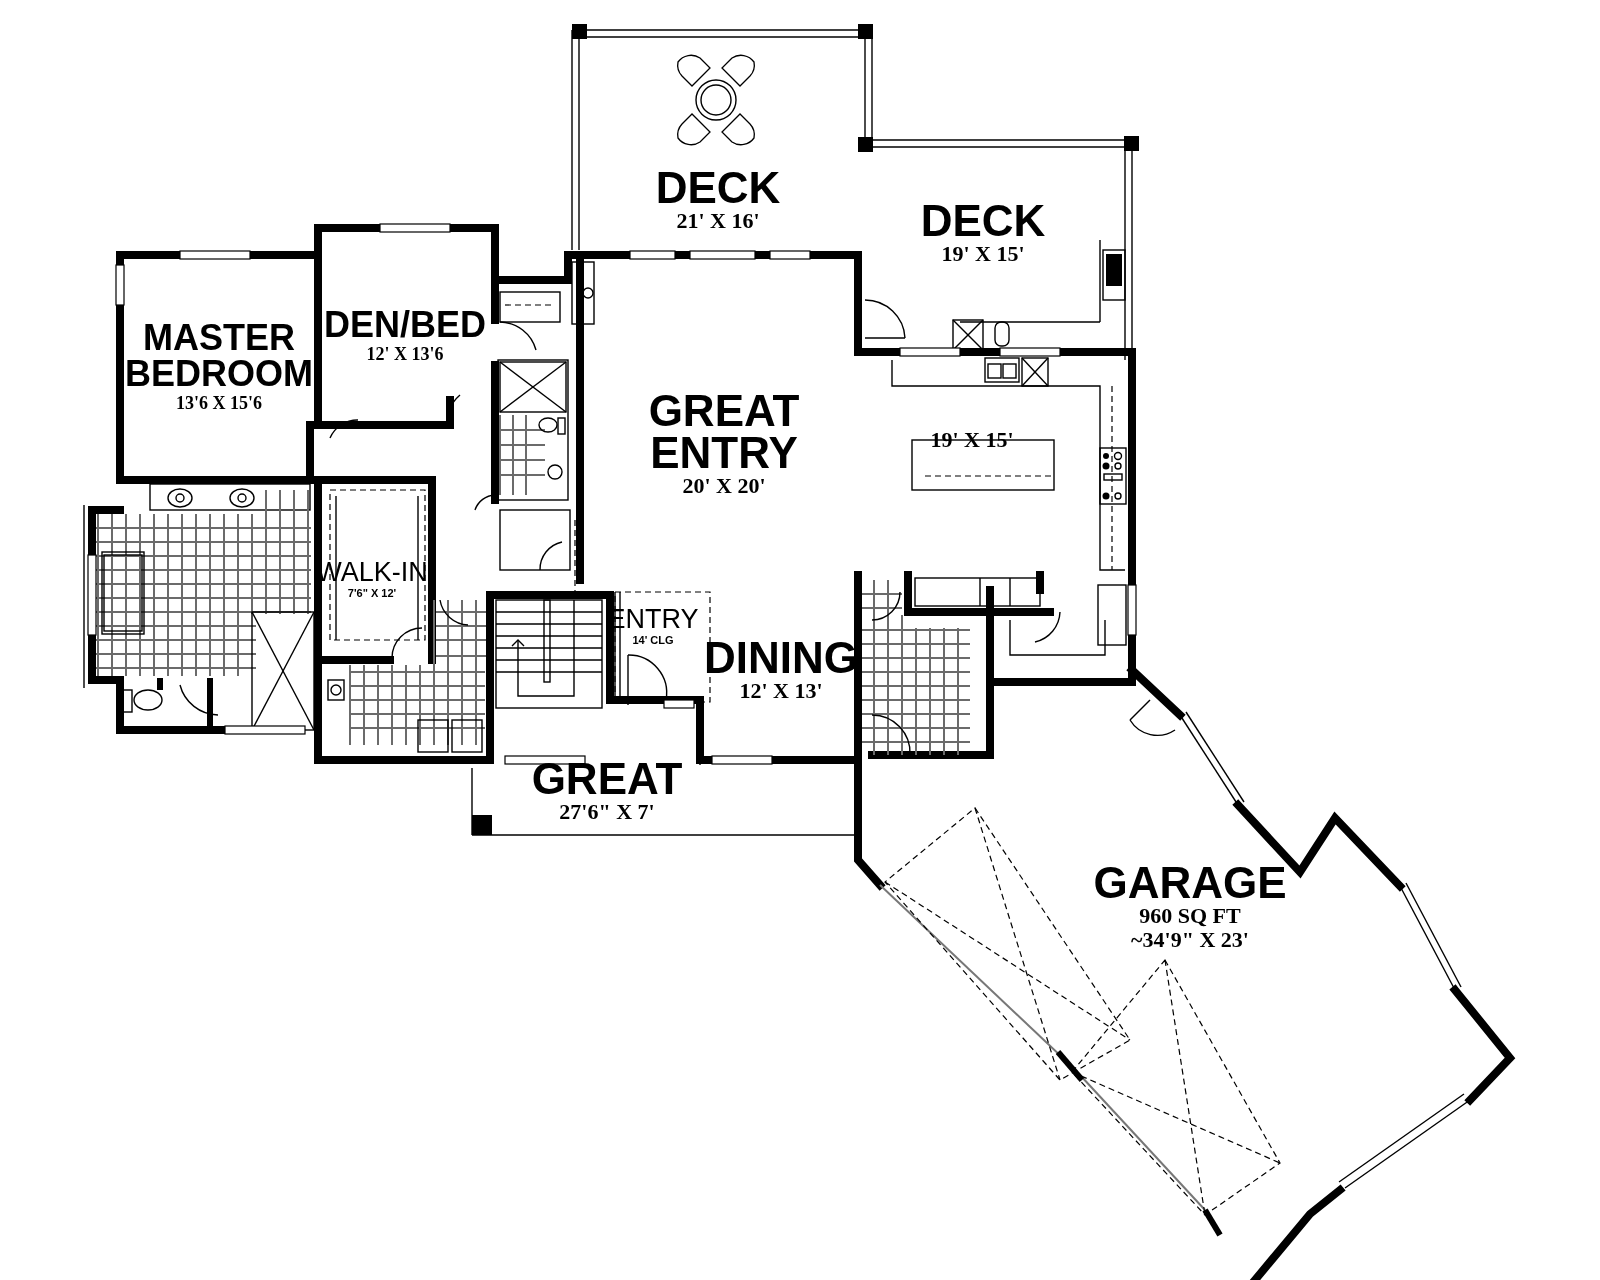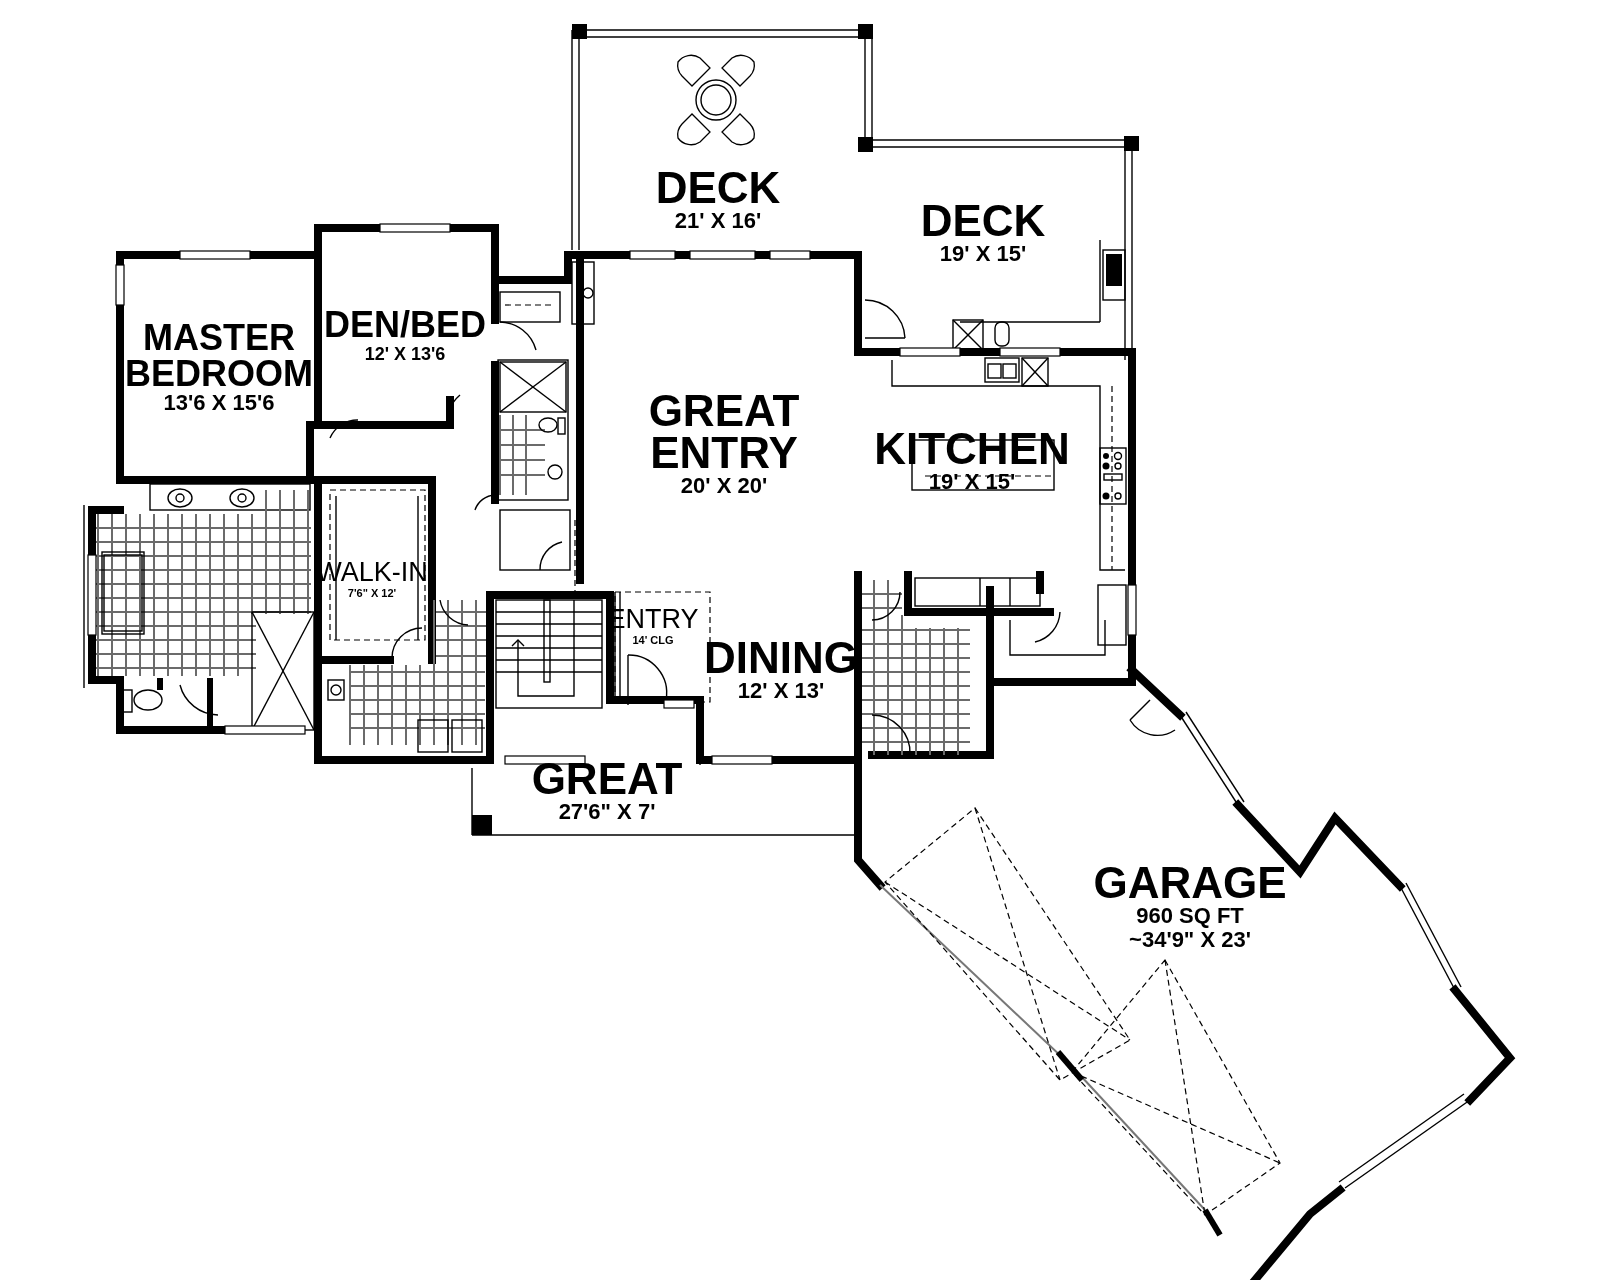--- a/index.html
+++ b/index.html
@@ -8,21 +8,21 @@
   .w{stroke:#000;stroke-width:8;fill:none;stroke-linecap:square;}
   .wt{stroke:#000;stroke-width:6;fill:none;}
   .thin{stroke:#000;stroke-width:1.4;fill:none;}
   .dash{stroke:#000;stroke-width:1.2;fill:none;stroke-dasharray:6 4;}
   .tile{stroke:#6b6b6b;stroke-width:2;fill:none;}
   .win{stroke:#000;stroke-width:1.2;fill:#fff;}
   .post{fill:#000;}
   .lbl{position:absolute;text-align:center;color:#000;white-space:nowrap;transform:translateX(-50%);}
   .big{font-family:"Liberation Sans",sans-serif;font-weight:bold;font-size:44px;line-height:42px;letter-spacing:0px;}
   .med{font-family:"Liberation Sans",sans-serif;font-weight:bold;font-size:36px;line-height:36px;}
-  .dim{font-family:Liberation Sans, sans-serif;font-weight:bold;font-size:22px;line-height:24px;}
+  .dim{font-family:Liberation Serif, serif;font-weight:bold;font-size:22px;line-height:24px;}
   .thinlbl{font-family:"Liberation Sans",sans-serif;font-weight:normal;font-size:27px;line-height:28px;text-align:right;}
   .sm{font-family:"Liberation Sans",sans-serif;font-weight:bold;font-size:11px;line-height:14px;}
 </style>
 </head>
 <body>
 
 <svg id="plan" viewBox="0 0 1600 1280" xmlns="http://www.w3.org/2000/svg">
 
   <g>
     <line class="thin" x1="572" y1="30" x2="865" y2="30"></line>
@@ -292,33 +292,32 @@
   <div class="big">DECK</div>
   <div class="dim">21' X 16'</div>
 </div>
 <div class="lbl" style="left:983px;top:200px;">
   <div class="big">DECK</div>
   <div class="dim">19' X 15'</div>
 </div>
 <div class="lbl" style="left:219px;top:320px;">
   <div class="med">MASTER</div>
   <div class="med">BEDROOM</div>
-  <div class="dim" style="font-size:22px;line-height:22px;">13'6 X 15'6</div>
+  <div class="dim" style="font-size:18px;line-height:22px;">13'6 X 15'6</div>
 </div>
 <div class="lbl" style="left:405px;top:307px;">
   <div class="med">DEN/BED</div>
   <div class="dim" style="font-size:18px;line-height:22px;">12' X 13'6</div>
 </div>
 <div class="lbl" style="left:724px;top:390px;">
   <div class="big">GREAT</div>
   <div class="big">ENTRY</div>
   <div class="dim">20' X 20'</div>
 </div>
 <div class="lbl" style="left:972px;top:428px;">
-  <div class="big">KITCHEN</div>
   <div class="dim">19' X 15'</div>
 </div>
 <div class="lbl" style="left:372px;top:558px;">
   <div class="thinlbl">WALK-IN</div>
   <div class="sm" style="font-size:11px;">7'6" X 12'</div>
 </div>
 <div class="lbl" style="left:653px;top:605px;">
   <div class="thinlbl">ENTRY</div>
   <div class="sm">14' CLG</div>
 </div>

